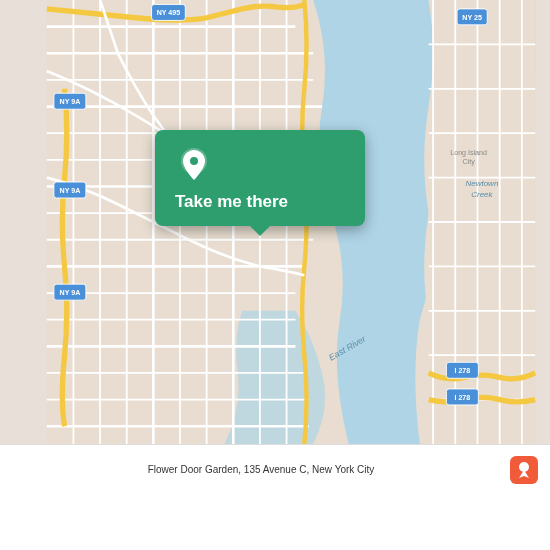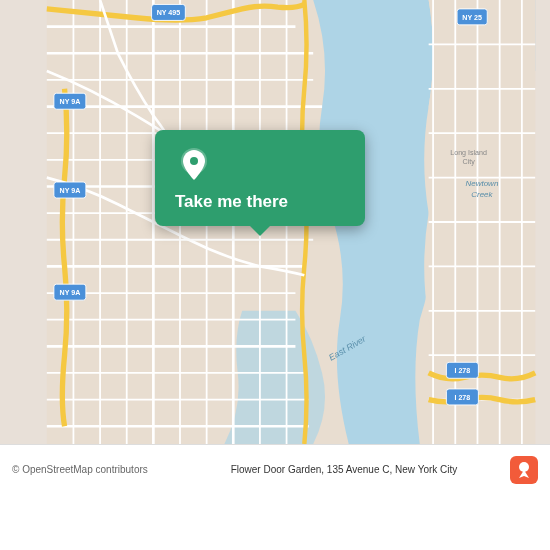--- a/index.html
+++ b/index.html
@@ -208,21 +208,20 @@
       <circle cx="19" cy="15" r="13" fill="rgba(255,255,255,0.25)"></circle>
       <circle cx="19" cy="14" r="8" fill="white" opacity="0.9"></circle>
       <path d="M19 4 C13,4 8,9 8,15 C8,23 19,34 19,34 C19,34 30,23 30,15 C30,9 25,4 19,4 Z" fill="white"></path>
       <circle cx="19" cy="15" r="4" fill="#2e9e6e"></circle>
     </svg>
     <span class="popup-label">Take me there</span>
   </div>
 </div>
 
 <div class="bottom-bar">
-  <span class="osm-credit">© OpenStreetMap contributors</span>
   <span class="location-text">Flower Door Garden, 135 Avenue C, New York City</span>
   <div class="moovit-logo">
     <svg class="moovit-icon" viewBox="0 0 28 28" xmlns="http://www.w3.org/2000/svg">
       <rect width="28" height="28" rx="6" fill="#f25b3a"></rect>
       <circle cx="14" cy="11" r="5" fill="white"></circle>
       <path d="M14 14 L9 22 L14 20 L19 22 Z" fill="white"></path>
     </svg>
   </div>
 </div>
 

